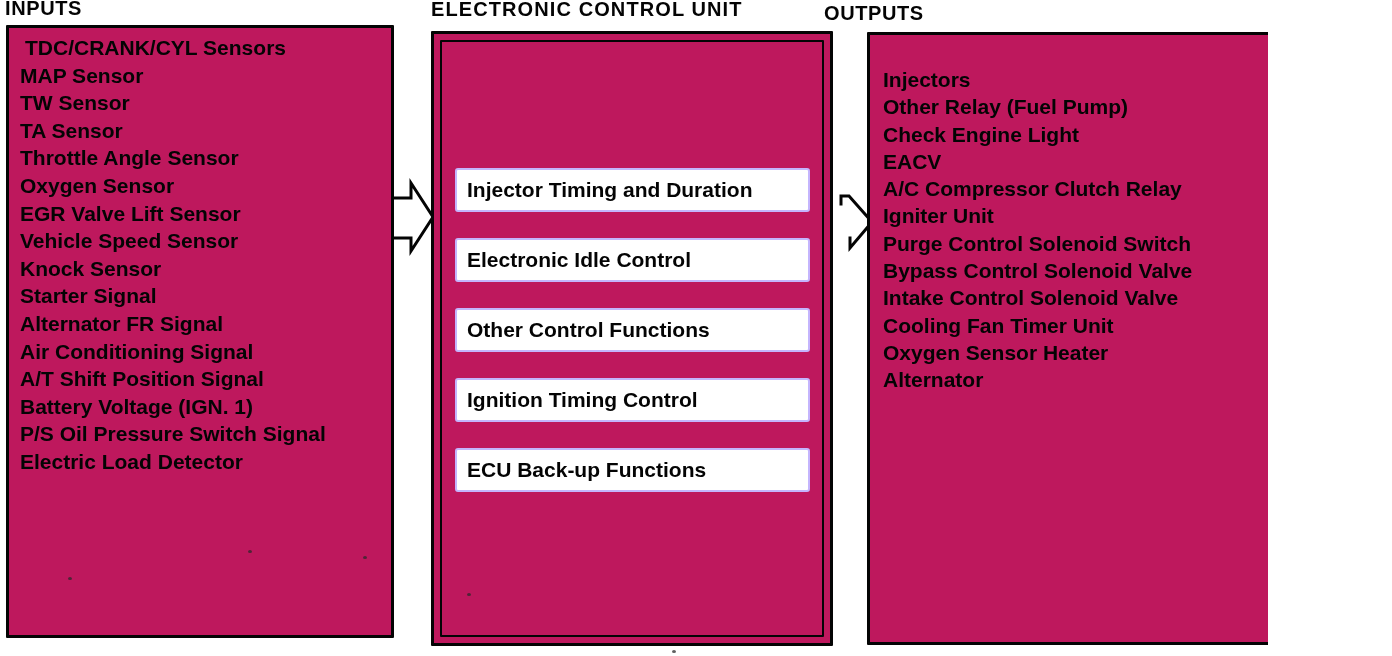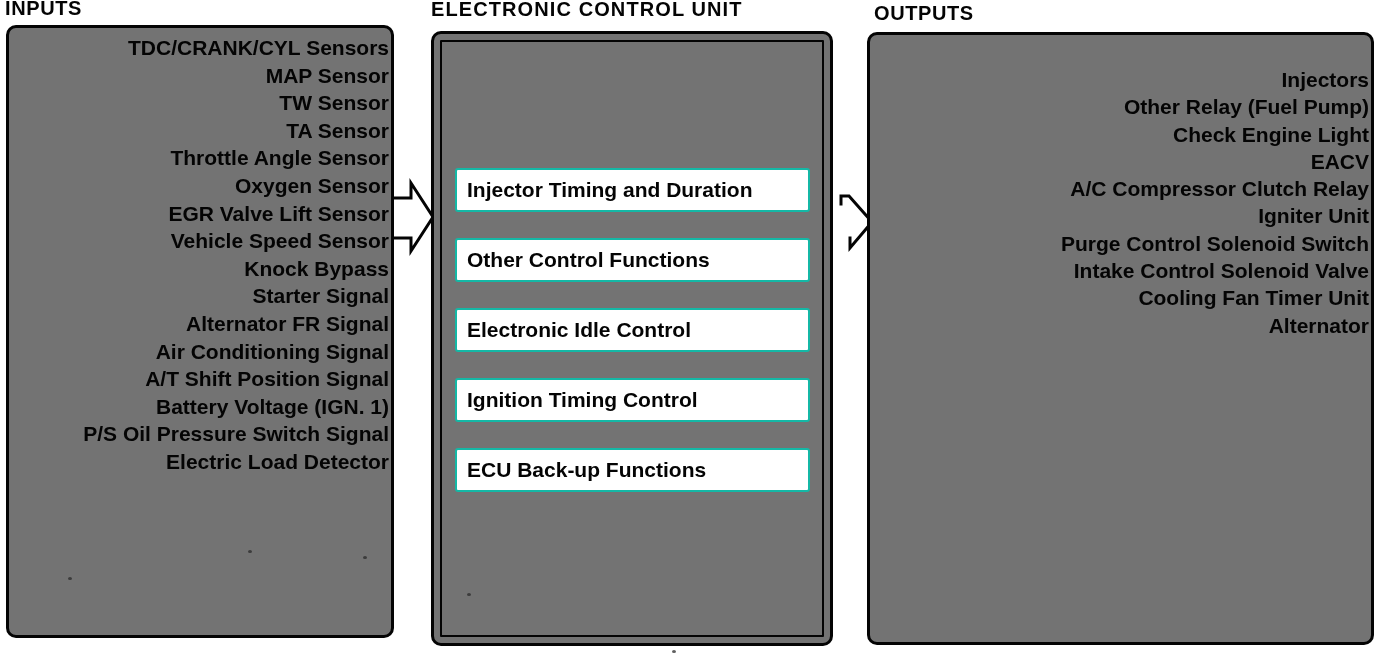--- a/index.html
+++ b/index.html
@@ -1,37 +1,37 @@
 <!DOCTYPE html>
 <html><head>
 <meta charset="utf-8">
 <style>
   html,body{margin:0;padding:0;background:#ffffff;}
   .page{
-    position:relative;width:1392px;height:656px;background:#ffffff;
-    font-family:"Liberation Sans",sans-serif;color:#040404;overflow:hidden;text-align:right;
+    position:relative;width:1268px;height:656px;background:#ffffff;
+    font-family:"Liberation Sans",sans-serif;color:#040404;overflow:hidden;
   }
   .hdr{
     position:absolute;font-size:20px;font-weight:700;letter-spacing:.6px;
     white-space:nowrap;color:#040404;
   }
   .hdr-ecu{letter-spacing:1.1px;}
   .box{
     position:absolute;box-sizing:border-box;border:3px solid #040404;
-    background:#737373;border-radius:10px;
+    background:#be185d;border-radius:1px;
   }
   .io-list{font-weight:700;font-size:21px;white-space:nowrap;}
   .inputs-list{padding:6px 2px 0 11px;line-height:27.6px;}
   .inputs-list > div:first-child{text-indent:5px;}
   .outputs-list{padding:31px 2px 0 13px;line-height:27.3px;}
   .ecu-inner{position:absolute;inset:6px;border:2px solid #040404;border-radius:1px;}
   .ecu-funcs{position:absolute;left:21px;top:134px;width:355px;}
   .func-box{
     box-sizing:border-box;height:44px;margin-bottom:26px;
-    border:2px solid #14b8a6;border-radius:3px;background:#ffffff;
+    border:2px solid #c4b5fd;border-radius:3px;background:#ffffff;
     display:flex;align-items:center;padding-left:10px;
     font-size:21px;font-weight:700;white-space:nowrap;
   }
   .arrow-svg{position:absolute;}
   .arrow-svg path{fill:none;stroke:#040404;stroke-width:3;stroke-linecap:square;stroke-linejoin:miter;}
   .dot{position:absolute;width:4px;height:3px;background:#2a2a2a;border-radius:50%;opacity:.75;}
 </style>
 </head>
 <body>
 
@@ -41,63 +41,65 @@
   <div class="box" style="left:6px;top:25px;width:388px;height:613px;">
     <div class="io-list inputs-list">
         <div class="input-line">TDC/CRANK/CYL Sensors</div>
         <div class="input-line">MAP Sensor</div>
         <div class="input-line">TW Sensor</div>
         <div class="input-line">TA Sensor</div>
         <div class="input-line">Throttle Angle Sensor</div>
         <div class="input-line">Oxygen Sensor</div>
         <div class="input-line">EGR Valve Lift Sensor</div>
         <div class="input-line">Vehicle Speed Sensor</div>
-        <div class="input-line">Knock Bypass</div>
+        <div class="input-line">Knock Sensor</div>
         <div class="input-line">Starter Signal</div>
         <div class="input-line">Alternator FR Signal</div>
         <div class="input-line">Air Conditioning Signal</div>
         <div class="input-line">A/T Shift Position Signal</div>
         <div class="input-line">Battery Voltage (IGN. 1)</div>
         <div class="input-line">P/S Oil Pressure Switch Signal</div>
         <div class="input-line">Electric Load Detector</div>
       </div>
   </div>
 
   <svg class="arrow-svg" style="left:386px;top:168px;" width="52" height="92" viewBox="0 0 52 92">
     <path d="M7 30 H25 V15 L47 49 L25 83 V70 H7"></path>
   </svg>
 
   <div class="hdr hdr-ecu" style="left:431px;top:-2px;">ELECTRONIC CONTROL UNIT</div>
   <div class="box" style="left:431px;top:31px;width:402px;height:615px;">
     <div class="ecu-inner"></div>
     <div class="ecu-funcs">
         <div class="func-box">Injector Timing and Duration</div>
+        <div class="func-box">Electronic Idle Control</div>
         <div class="func-box">Other Control Functions</div>
-        <div class="func-box">Electronic Idle Control</div>
         <div class="func-box">Ignition Timing Control</div>
         <div class="func-box">ECU Back-up Functions</div>
       </div>
   </div>
 
   <svg class="arrow-svg" style="left:836px;top:188px;" width="44" height="68" viewBox="0 0 44 68">
     <path d="M5 16 V8 H13 L36 34 L14 60 V50" stroke-width="2.8"></path>
   </svg>
 
-  <div class="hdr" style="left:874px;top:2px;">OUTPUTS</div>
+  <div class="hdr" style="left:824px;top:2px;">OUTPUTS</div>
   <div class="box" style="left:867px;top:32px;width:507px;height:613px;">
     <div class="io-list outputs-list">
         <div class="output-line">Injectors</div>
         <div class="output-line">Other Relay (Fuel Pump)</div>
         <div class="output-line">Check Engine Light</div>
         <div class="output-line">EACV</div>
         <div class="output-line">A/C Compressor Clutch Relay</div>
         <div class="output-line">Igniter Unit</div>
         <div class="output-line">Purge Control Solenoid Switch</div>
+        <div class="output-line">Bypass Control Solenoid Valve</div>
         <div class="output-line">Intake Control Solenoid Valve</div>
         <div class="output-line">Cooling Fan Timer Unit</div>
+        <div class="output-line">Oxygen Sensor Heater</div>
         <div class="output-line">Alternator</div>
       </div>
   </div>
 
   <span class="dot" style="left:248px;top:550px;"></span>
   <span class="dot" style="left:363px;top:556px;"></span>
   <span class="dot" style="left:68px;top:577px;"></span>
   <span class="dot" style="left:467px;top:593px;"></span>
   <span class="dot" style="left:672px;top:650px;"></span>
 

